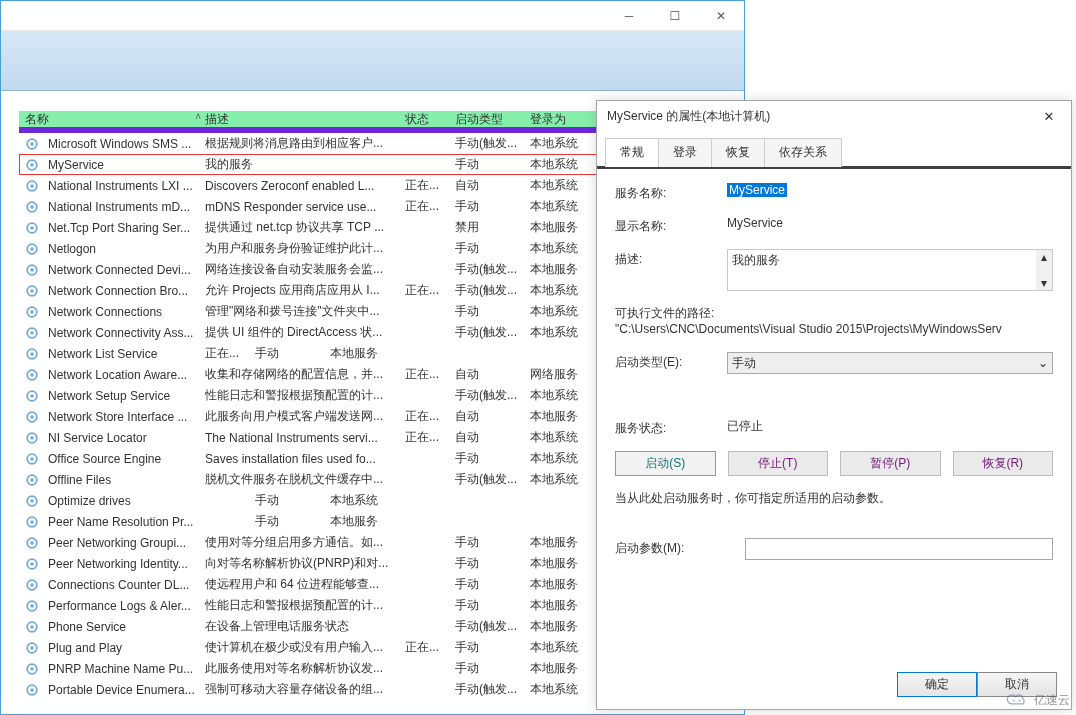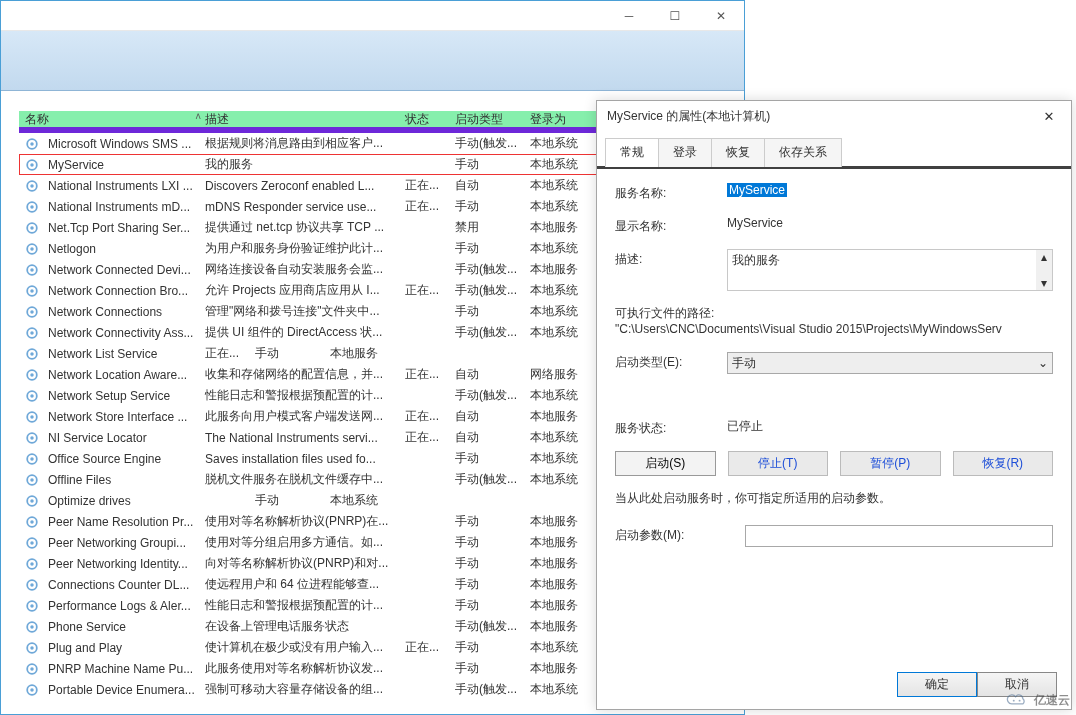--- a/index.html
+++ b/index.html
@@ -32,27 +32,27 @@
 .tab.active{background:#fff;border-bottom:1px solid #fff}
 .body{padding:14px 18px}
 .field{display:flex;align-items:flex-start;margin-bottom:14px}
 .field .lbl{width:112px;padding-top:2px}
 .field .val{flex:1}
 .sel-text{background:#0078d7;color:#fff;padding:0 2px}
 .desc-box{border:1px solid #c8c8c8;width:100%;height:42px;padding:2px 4px;position:relative}
 .desc-box .sb{position:absolute;right:0;top:0;bottom:0;width:16px;background:#f0f0f0;display:flex;flex-direction:column;justify-content:space-between;align-items:center;color:#888}
 .combo{border:1px solid #a8a8a8;width:100%;height:22px;display:flex;align-items:center;justify-content:space-between;padding:0 4px;background:#eee}
 .btnrow{display:flex;gap:12px;margin:8px 0 14px}
-.btn{flex:1;height:25px;border:1px solid #bbb;background:#eaeaea;display:flex;align-items:center;justify-content:center;color:#1d4ed8}
-.btn.enabled{color:#000000;background:#f3f3f3;border-color:#999}
+.btn{flex:1;height:25px;border:1px solid #bbb;background:#eaeaea;display:flex;align-items:center;justify-content:center;color:#701a75}
+.btn.enabled{color:#0f766e;background:#f3f3f3;border-color:#999}
 .textbox{border:1px solid #a8a8a8;height:22px;width:100%}
 .dlg-btns{position:absolute;bottom:12px;right:14px;display:flex;gap:0}
 .dlg-btn{width:80px;height:25px;border:1px solid #888;background:linear-gradient(#f5f5f5,#e4e4e4);display:flex;align-items:center;justify-content:center}
 .dlg-btn.primary{border-color:#0078d7}
-.watermark{position:absolute;right:6px;bottom:6px;font-size:14px;font-weight:bold;color:#4a6a8f;opacity:.55;display:flex;align-items:center;gap:4px}
+.watermark{position:absolute;right:6px;bottom:6px;font-size:14px;font-weight:normal;color:#4a6a8f;opacity:.55;display:flex;align-items:center;gap:4px}
 .watermark svg{width:26px;height:18px}
 </style>
 </head>
 <body>
 
 <div class="win-bg">
   <div class="titlebar">
     <div class="ctl">─</div>
     <div class="ctl">☐</div>
     <div class="ctl">✕</div>
@@ -300,21 +300,20 @@
           <div class="cell col-logon">本地系统</div>
         </div>
         <div class="row">
           <div class="cell name col-name">
             <svg class="gear" viewBox="0 0 16 16">
               <circle cx="8" cy="8" r="5.5" fill="none" stroke="#6fa8d8" stroke-width="2"></circle>
               <circle cx="8" cy="8" r="2" fill="#6fa8d8"></circle>
             </svg>
             <span>Peer Name Resolution Pr...</span>
           </div>
-          <div class="cell col-desc">使用对等名称解析协议(PNRP)在...</div>
           <div class="cell col-status"></div>
           <div class="cell col-start">手动</div>
           <div class="cell col-logon">本地服务</div>
         </div>
         <div class="row">
           <div class="cell name col-name">
             <svg class="gear" viewBox="0 0 16 16">
               <circle cx="8" cy="8" r="5.5" fill="none" stroke="#6fa8d8" stroke-width="2"></circle>
               <circle cx="8" cy="8" r="2" fill="#6fa8d8"></circle>
             </svg>
@@ -467,21 +466,21 @@
     <div class="field">
       <div class="lbl">服务状态:</div>
       <div class="val">已停止</div>
     </div>
     <div class="btnrow">
       <div class="btn enabled">启动(S)</div>
       <div class="btn">停止(T)</div>
       <div class="btn">暂停(P)</div>
       <div class="btn">恢复(R)</div>
     </div>
-    <div style="margin-bottom:18px">当从此处启动服务时，你可指定所适用的启动参数。</div>
+    <div style="margin-bottom:31px">当从此处启动服务时，你可指定所适用的启动参数。</div>
     <div class="field">
       <div class="lbl" style="width:130px">启动参数(M):</div>
       <div class="val">
           <div class="textbox"></div>
         </div>
     </div>
   </div>
   <div class="dlg-btns">
     <div class="dlg-btn primary">确定</div>
     <div class="dlg-btn">取消</div>

